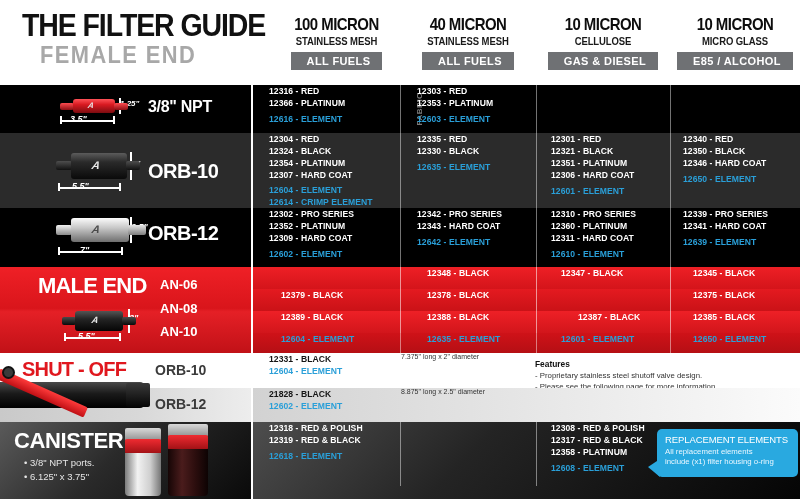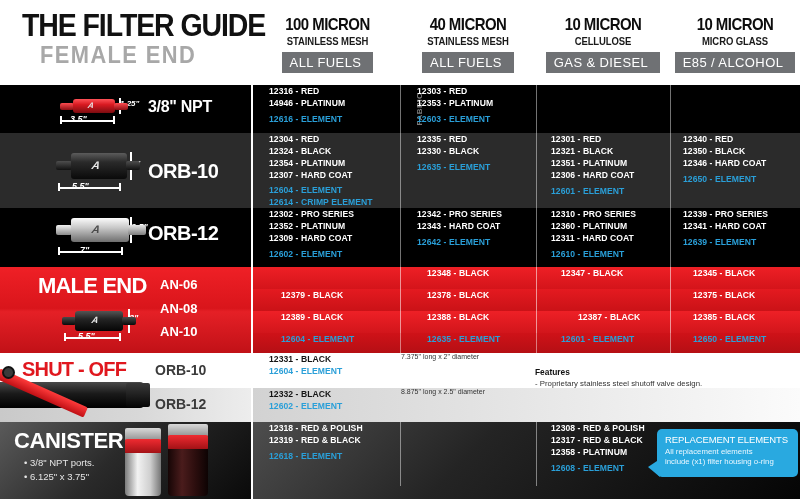--- a/index.html
+++ b/index.html
@@ -39,22 +39,22 @@
     font-weight:bold; font-size:17px; letter-spacing:-0.6px; color:#0d0d0d;
     transform:scaleX(0.88); white-space:nowrap; line-height:17px;
   }
   .colhead .ch-sub {
     font-weight:bold; font-size:10px; letter-spacing:-0.1px; color:#1a1a1a;
     margin-top:3px; white-space:nowrap; transform:scaleX(0.95);
   }
   .colhead .ch-badge {
     display:inline-block; margin-top:5px;
     background:#6f7174; color:#fff;
-    font-weight:normal; font-size:13px; letter-spacing:0.4px;
-    padding:3px 12px 3px 8px;
+    font-weight:bold; font-size:11px; letter-spacing:0.4px;
+    padding:3px 12px 3px 16px;
     white-space:nowrap;
   }
 
   
   .left-panel {
     position:absolute; left:0; top:85px; width:251px; height:414px;
     overflow:hidden; z-index:3;
   }
   .left-row { position:absolute; left:0; width:251px; overflow:hidden; }
 
@@ -194,21 +194,21 @@
   <div class="bigred-top"></div>
   <div class="bigred"></div>
   <div class="bigred-logo">A</div>
   <div class="bigblack-top"></div>
   <div class="bigblack"></div>
 
   <div class="top-header">
     <div class="title-main">THE FILTER GUIDE</div>
     <div class="title-sub">FEMALE END</div>
 
-    <div class="colhead" style="left:255px; width:145px;">
+    <div class="colhead" style="left:264px; width:145px;">
       <div class="ch-title">100 MICRON</div>
       <div class="ch-sub">STAINLESS MESH</div>
       <div class="ch-badge">ALL FUELS</div>
     </div>
     <div class="colhead" style="left:400px; width:136px;">
       <div class="ch-title">40 MICRON</div>
       <div class="ch-sub">STAINLESS MESH</div>
       <div class="ch-badge">ALL FUELS</div>
     </div>
     <div class="colhead" style="left:536px; width:134px;">
@@ -326,21 +326,21 @@
   <div class="white-div"></div>
 
   <div class="table-area">
 
     <div class="trow" style="top:0; height:48px; background:#000;">
       <div class="vdiv" style="left:149px;"></div>
       <div class="vdiv" style="left:285px;"></div>
       <div class="vdiv" style="left:419px;"></div>
       <div class="cell" style="left:18px; width:130px;">
         <div class="sku dark">12316 - RED</div>
-        <div class="sku dark">14946 - PLATINUM</div>
+        <div class="sku dark">12366 - PLATINUM</div>
         <div class="sku spacer"></div>
         <div class="sku elem">12616 - ELEMENT</div>
       </div>
       <div class="fabric-tag" style="left:152px;">FABRIC</div>
       <div class="cell" style="left:166px; width:120px;">
         <div class="sku dark">12303 - RED</div>
         <div class="sku dark">12353 - PLATINUM</div>
         <div class="sku spacer"></div>
         <div class="sku elem">12603 - ELEMENT</div>
       </div>
@@ -480,29 +480,29 @@
     </div>
 
     <div class="trow" style="top:268px; height:35px; background:#ffffff;">
       <div class="cell" style="left:18px; width:120px;">
         <div class="sku" style="color:#141414;">12331 - BLACK</div>
         <div class="sku elem">12604 - ELEMENT</div>
       </div>
       <div class="cell" style="left:150px; width:130px;">
         <div class="dimtext">7.375" long x 2" diameter</div>
       </div>
-      <div class="cell" style="left:284px; width:260px; justify-content:flex-start; padding-top:14px;">
+      <div class="cell" style="left:284px; width:260px; justify-content:flex-start; padding-top:6px;">
         <div class="feat-title">Features</div>
         <div class="feat-line">- Proprietary stainless steel shutoff valve design.</div>
         <div class="feat-line">- Please see the following page for more information</div>
       </div>
     </div>
     <div class="trow" style="top:303px; height:34px; background:linear-gradient(90deg,#d2d2d2 0%,#e6e6e6 50%,#fbfbfb 100%);">
       <div class="cell" style="left:18px; width:120px;">
-        <div class="sku" style="color:#141414;">12332 - BLACK</div>
+        <div class="sku" style="color:#141414;">21828 - BLACK</div>
         <div class="sku elem">12602 - ELEMENT</div>
       </div>
       <div class="cell" style="left:150px; width:140px;">
         <div class="dimtext">8.875" long x 2.5" diameter</div>
       </div>
     </div>
 
     <div class="trow" style="top:337px; height:77px; background:linear-gradient(135deg,#4e4e4e 0%,#242424 40%,#050505 100%);">
       <div class="vdiv" style="left:149px; height:64px;"></div>
       <div class="vdiv" style="left:285px; height:64px;"></div>

